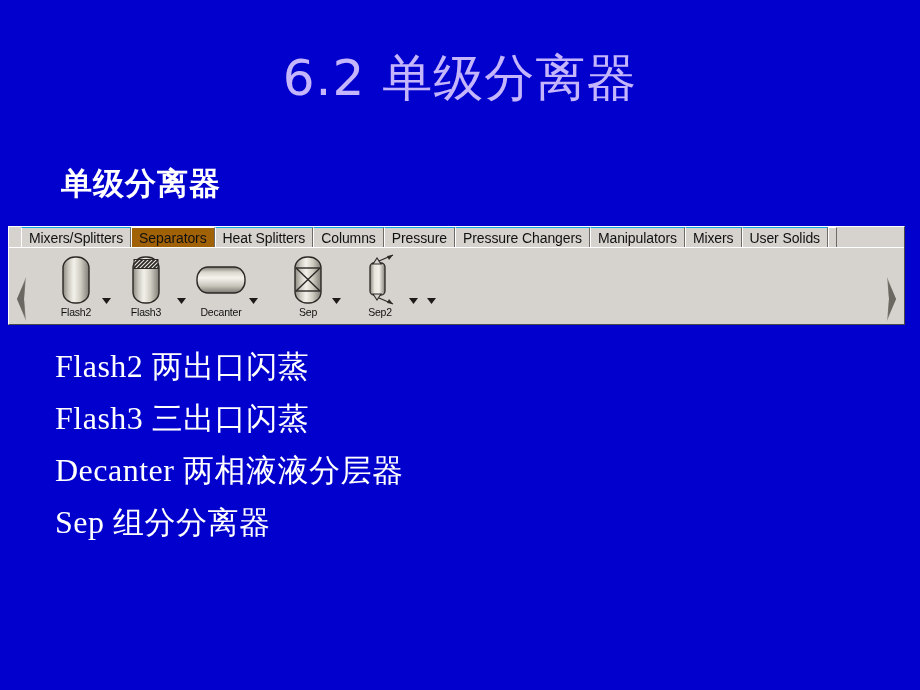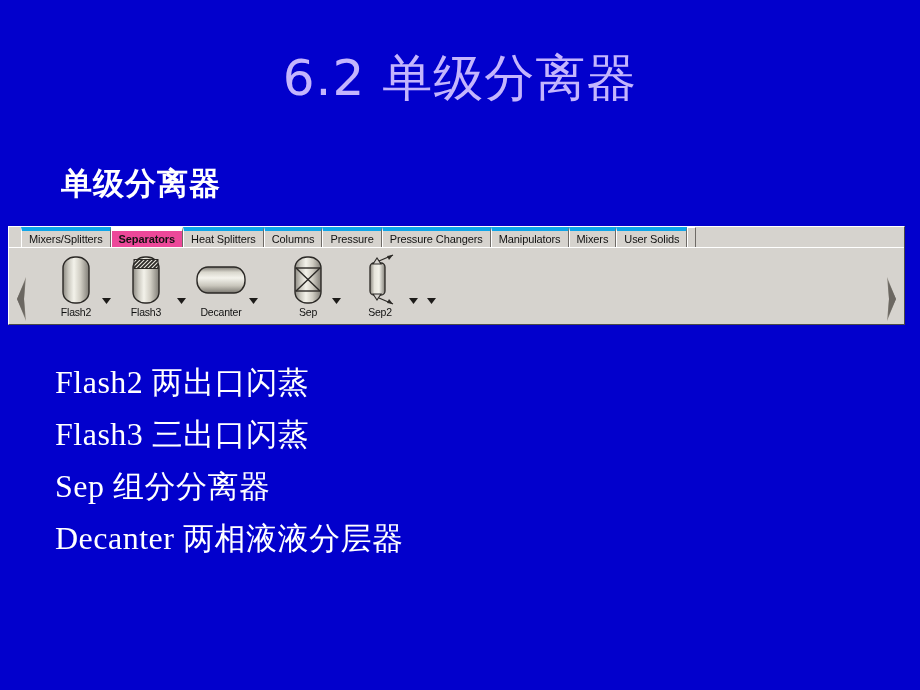--- a/index.html
+++ b/index.html
@@ -81,34 +81,34 @@
     padding-left: 12px;
     overflow: hidden;
   }
 
   .tab {
     position: relative;
     display: flex;
     align-items: center;
     justify-content: flex-start;
     padding: 0 7px;
-    font-size: 11px;
+    font-size: 14px;
     color: #111111;
     background: #d6d3ce;
     border-left: 1px solid #ffffff;
     border-right: 1px solid #6e6a66;
-    border-top: 4px solid #0ea5e9;
+    border-top: 1px solid #0ea5e9;
     box-sizing: border-box;
     white-space: nowrap;
     line-height: 1;
     letter-spacing: -0.1px;
   }
   .tab.selected {
-    font-weight: bold;
-    background: #ec4899;
+    font-weight: normal;
+    background: #a16207;
     border-top-color: #ffffff;
   }
   .tab-endcap {
     width: 9px;
     border-left: 1px solid #ffffff;
     border-right: 1px solid #6e6a66;
     border-top: 1px solid #ffffff;
     background: #d6d3ce;
     box-sizing: border-box;
   }
@@ -162,21 +162,20 @@
     height: 6px;
     cursor: pointer;
   }
 
   
   .bullets {
     position: absolute;
     left: 55px;
     top: 340px;
     width: 820px;
-    margin-top: 16px;
   }
   .bullet-line {
     color: #ffffff;
     font-family: "Liberation Serif", "DejaVu Serif", serif;
     font-size: 32px;
     line-height: 52px;
     white-space: nowrap;
     letter-spacing: 0.5px;
   }
   .bullet-line .term { font-family: "Liberation Serif", "DejaVu Serif", serif; }
@@ -359,17 +358,17 @@
           </svg></div>
         <div class="dropcaret" style="left: 418px;"><svg width="9" height="6" viewBox="0 0 9 6">
             <polygon points="0,0 9,0 4.5,6" fill="#1d1b19"></polygon>
           </svg></div>
       </div>
   </div>
 
   <div class="bullets" id="bullets">
       <div class="bullet-line"><span class="term">Flash2</span> <span class="desc">两出口闪蒸</span></div>
       <div class="bullet-line"><span class="term">Flash3</span> <span class="desc">三出口闪蒸</span></div>
+      <div class="bullet-line"><span class="term">Decanter</span> <span class="desc">两相液液分层器</span></div>
       <div class="bullet-line"><span class="term">Sep</span> <span class="desc">组分分离器</span></div>
-      <div class="bullet-line"><span class="term">Decanter</span> <span class="desc">两相液液分层器</span></div>
     </div>
 
 </div>
 
 </body></html>

